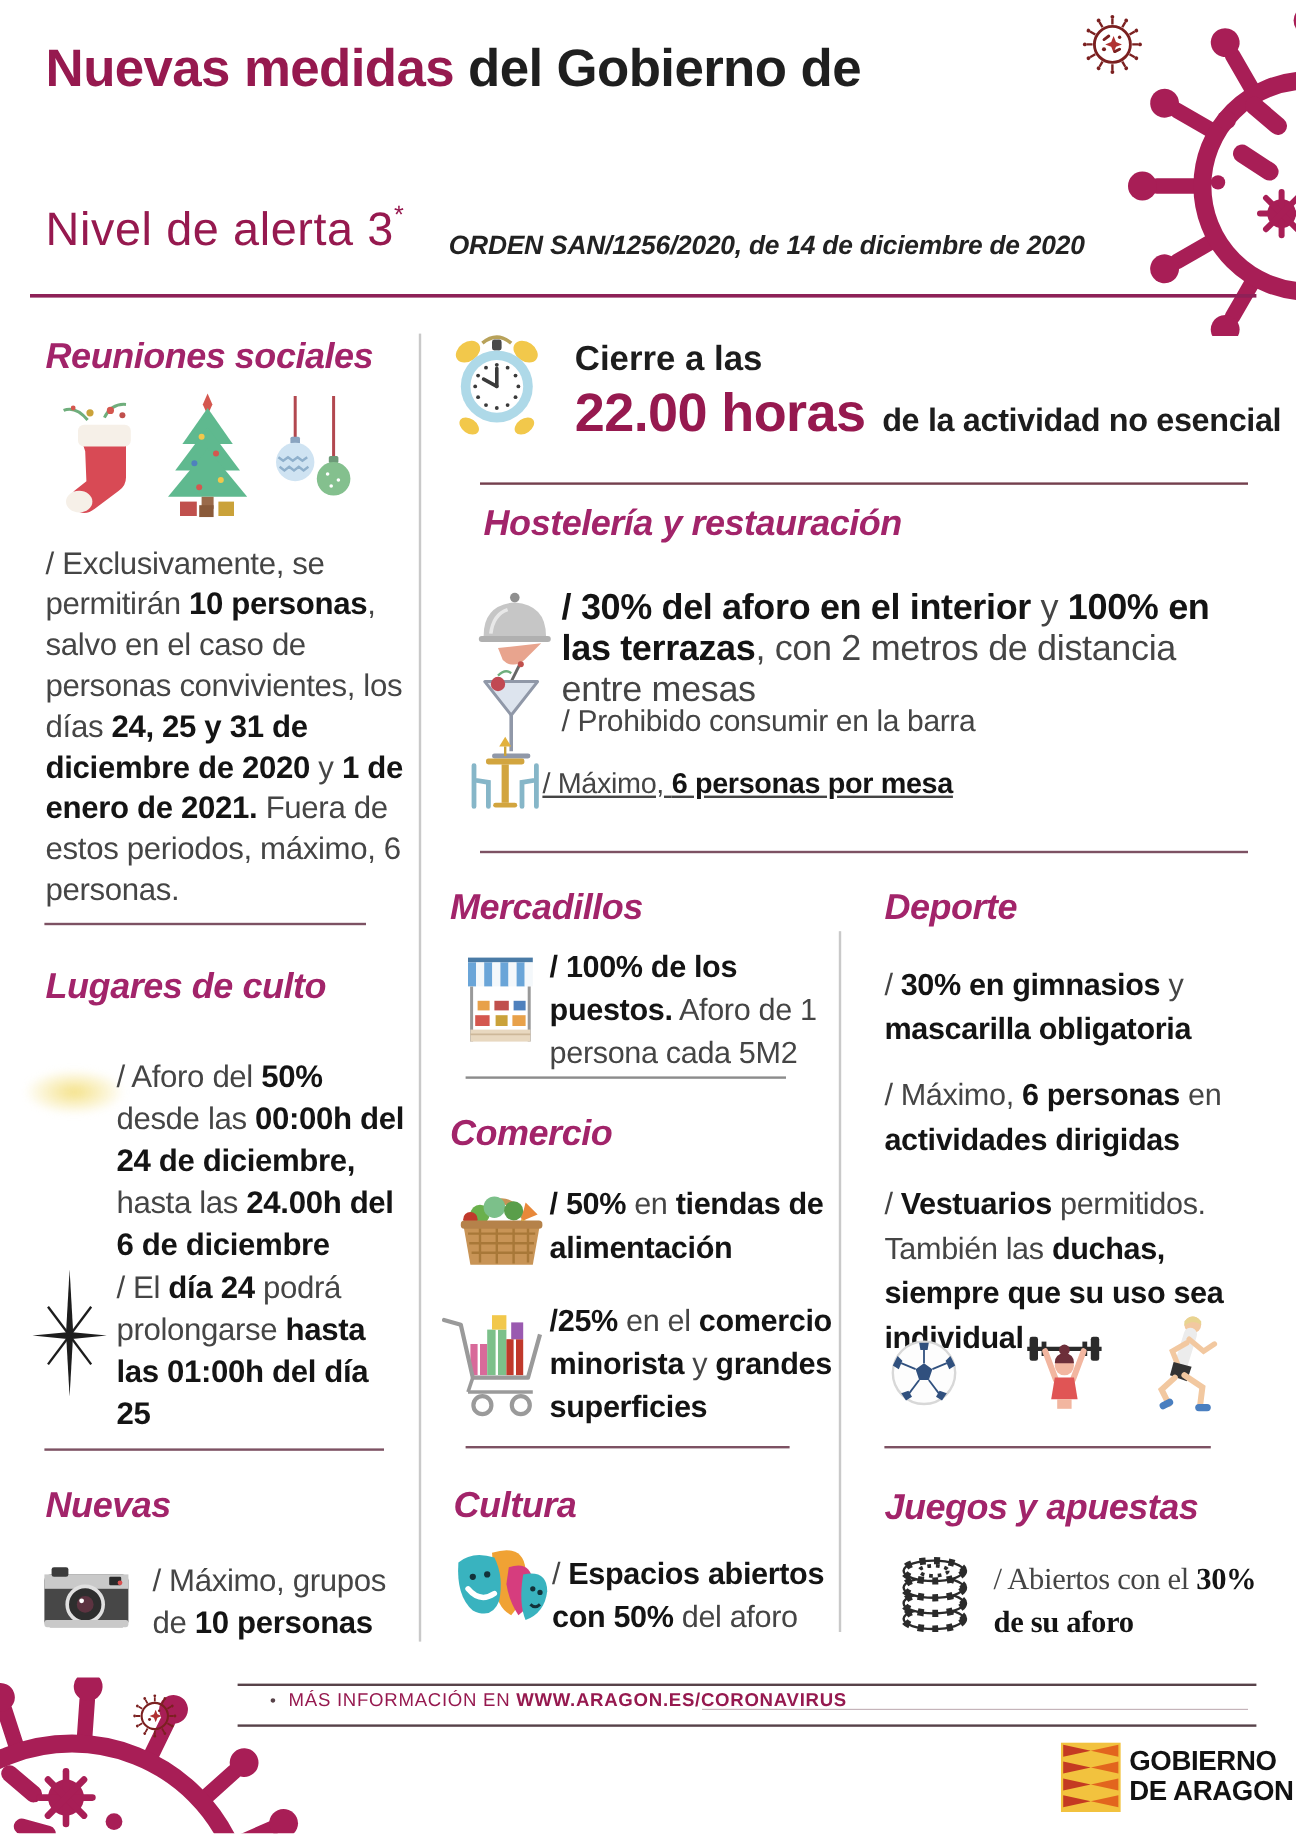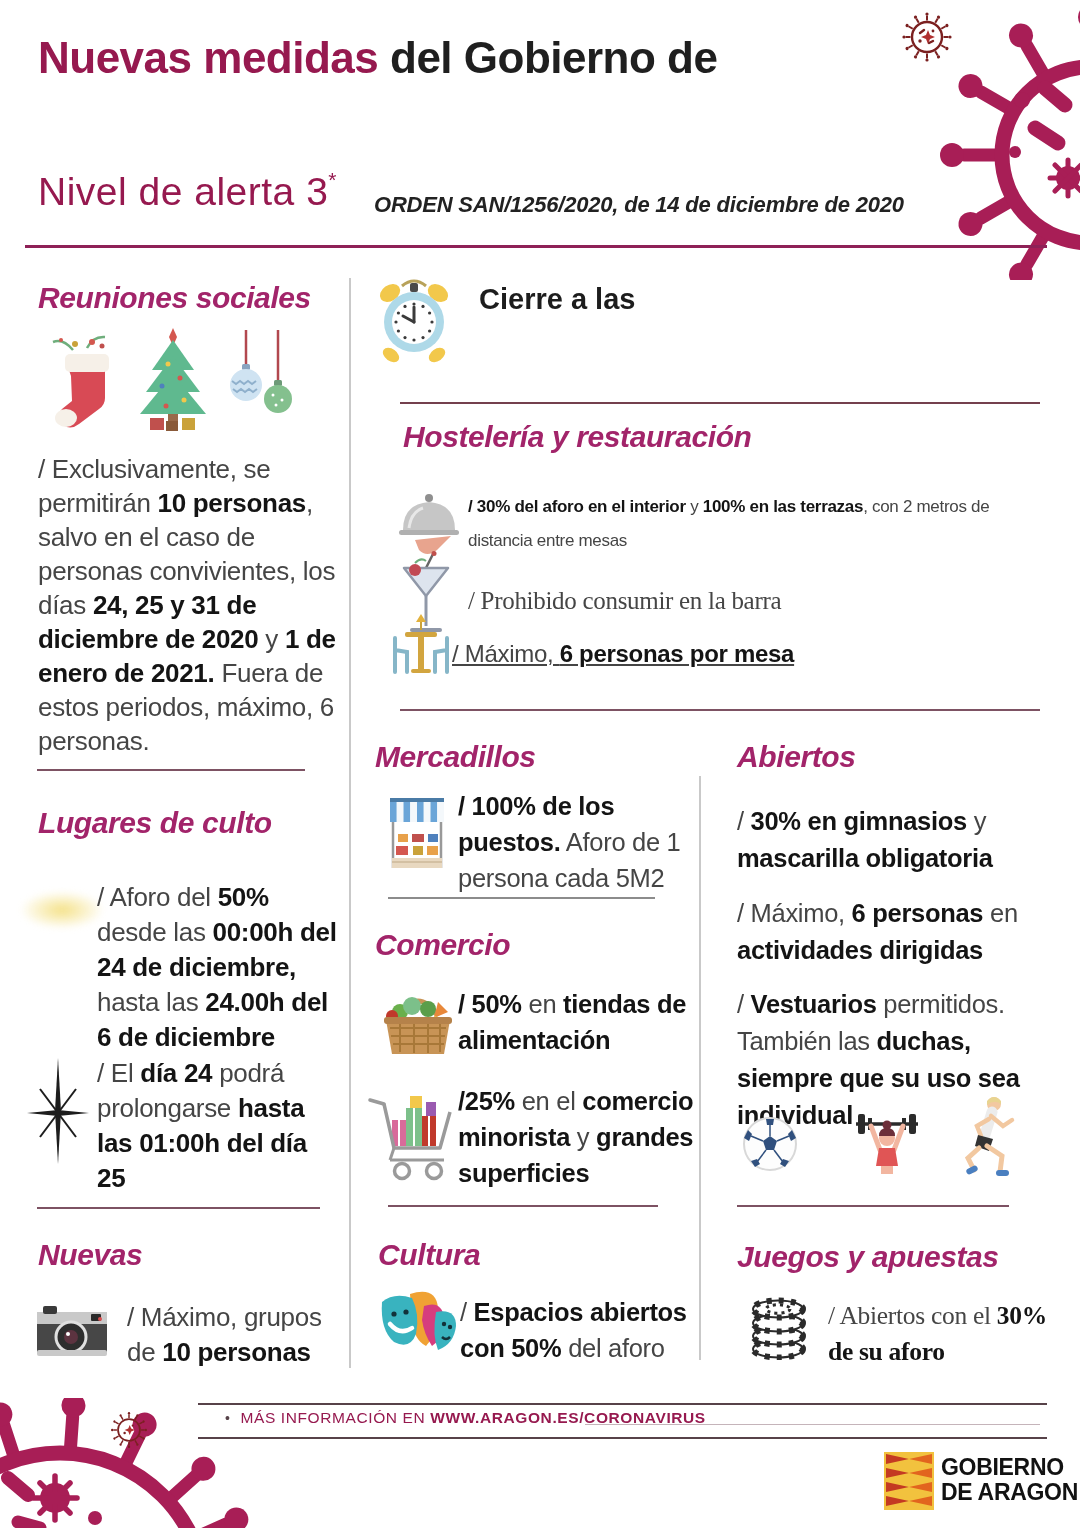--- a/index.html
+++ b/index.html
@@ -213,46 +213,50 @@
         <circle cx="24.4" cy="55" r="1.6"></circle>
         <circle cx="22" cy="46" r="1.6"></circle>
         <circle cx="24.4" cy="37" r="1.6"></circle>
         <circle cx="31" cy="30.4" r="1.6"></circle>
     </g>
     <line x1="40" y1="46" x2="40" y2="31" stroke="#3a3a3a" stroke-width="3" stroke-linecap="round"></line>
     <line x1="40" y1="46" x2="29" y2="40" stroke="#3a3a3a" stroke-width="3" stroke-linecap="round"></line>
   </svg>
   <div class="abs" style="left:479px; top:283px;">
     <div class="closure-prefix">Cierre a las</div>
+    <div class="closure-row">
+      <span class="closure-time">22.00 horas</span>
+      <span class="closure-suffix">de la actividad no esencial</span>
+    </div>
   </div>
   <div class="hline" style="left:400px; top:402px; width:640px; background:#74404e;"></div>
 </section>
 
 <section>
   <h2 class="sec-title" style="left:378px; top:420px;margin-left:25px;">Hostelería y restauración</h2>
 
   <svg class="abs" style="left:393px; top:488px;" width="72" height="66" viewBox="0 0 72 66">
     <circle cx="36" cy="10" r="4" fill="#8f8f8f"></circle>
     <path d="M10 42 Q10 16 36 14 Q62 16 62 42 Z" fill="#c6c6c6"></path>
     <path d="M16 40 Q18 24 30 20" stroke="#e8e8e8" stroke-width="3" fill="none"></path>
     <rect x="6" y="42" width="60" height="5" rx="2.5" fill="#b0b0b0"></rect>
     <path d="M22 52 L58 48 L44 62 Q34 70 26 62 Z" fill="#e8a48e"></path>
   </svg>
-  <p class="rich" style="left:468px; top:490px; width:580px; font-size:17px; line-height:34px;"><span class="b">/ 30% del aforo en el interior</span><span> y </span><span class="b">100% en las terrazas</span><span>, con 2 metros de distancia entre mesas</span></p>
+  <p class="rich" style="left:468px; top:490px; width:580px; font-size:30px; line-height:34px;"><span class="b">/ 30% del aforo en el interior</span><span> y </span><span class="b">100% en las terrazas</span><span>, con 2 metros de distancia entre mesas</span></p>
 
   <svg class="abs" style="left:400px; top:550px;" width="52" height="88" viewBox="0 0 52 88">
     <line x1="34" y1="2" x2="20" y2="30" stroke="#666" stroke-width="2.5"></line>
     <circle cx="34" cy="3.5" r="2.5" fill="#c0504d"></circle>
     <path d="M4 18 L48 18 L26 46 Z" fill="#dde4ee" stroke="#9098a8" stroke-width="2.5" stroke-linejoin="round"></path>
     <circle cx="15" cy="20" r="6" fill="#c14953"></circle>
     <path d="M15 13 q6 -6 11 -2" stroke="#6fae7c" stroke-width="2" fill="none"></path>
     <line x1="26" y1="46" x2="26" y2="76" stroke="#9098a8" stroke-width="3"></line>
     <line x1="12" y1="80" x2="40" y2="80" stroke="#9098a8" stroke-width="4" stroke-linecap="round"></line>
   </svg>
-  <p class="rich" style="left:468px; top:584px; width:520px; font-size:25px; line-height:34px;font-family:Liberation Serif, serif;"><span>/ Prohibido consumir en la barra</span></p>
+  <p class="rich" style="left:468px; top:584px; width:520px; font-size:25px; line-height:34px;"><span>/ Prohibido consumir en la barra</span></p>
 
   <svg class="abs" style="left:383px; top:612px;" width="76" height="68" viewBox="0 0 76 68">
     <polygon points="38,2 43,10 33,10" fill="#e2b13c"></polygon>
     <line x1="38" y1="10" x2="38" y2="18" stroke="#caa23a" stroke-width="2"></line>
     <rect x="22" y="20" width="32" height="5" rx="2" fill="#d2a53f"></rect>
     <rect x="35" y="25" width="6" height="32" fill="#d2a53f"></rect>
     <rect x="28" y="57" width="20" height="4" rx="2" fill="#d2a53f"></rect>
     <path d="M12 26 L12 60 M12 38 L24 40 L24 60" stroke="#86b6c8" stroke-width="4" fill="none" stroke-linecap="round"></path>
     <path d="M64 26 L64 60 M64 38 L52 40 L52 60" stroke="#86b6c8" stroke-width="4" fill="none" stroke-linecap="round"></path>
   </svg>
@@ -338,21 +342,21 @@
     <path d="M62 51 Q66 55 70 51" stroke="#12323a" stroke-width="2.5" fill="none"></path>
     <path d="M2 16 Q0 44 14 56 Q30 64 36 48 Q40 28 32 12 Q14 6 2 16 Z" fill="#39b3bf"></path>
     <circle cx="14" cy="28" r="2.6" fill="#12323a"></circle>
       <circle cx="26" cy="26" r="2.6" fill="#12323a"></circle>
     <path d="M10 38 Q20 50 32 42" stroke="#ffffff" stroke-width="4.5" fill="none" stroke-linecap="round"></path>
   </svg>
   <p class="rich" style="left:460px; top:1294px; width:240px; font-size:25.5px; line-height:36px;"><span>/ </span><span class="b">Espacios abiertos con 50%</span><span> del aforo</span></p>
 </section>
 
 <section>
-  <h2 class="sec-title" style="left:737px; top:740px;">Abiertos</h2>
+  <h2 class="sec-title" style="left:737px; top:740px;">Deporte</h2>
   <p class="rich" style="left:737px; top:803px; width:318px; font-size:25.5px; line-height:37px;"><span>/ </span><span class="b">30% en gimnasios</span><span> y </span><span class="b">mascarilla obligatoria</span></p>
   <p class="rich" style="left:737px; top:895px; width:318px; font-size:25.5px; line-height:37px;"><span>/ Máximo, </span><span class="b">6 personas</span><span> en </span><span class="b">actividades dirigidas</span></p>
   <p class="rich" style="left:737px; top:986px; width:318px; font-size:25.5px; line-height:37px;"><span>/ </span><span class="b">Vestuarios</span><span> permitidos. También las </span><span class="b">duchas, siempre que su uso sea individual</span></p>
 
   <svg class="abs" style="left:742px; top:1116px;" width="56" height="56" viewBox="0 0 56 56">
     <circle cx="28" cy="28" r="26" fill="#fdfdfd" stroke="#d8d8d8" stroke-width="2"></circle>
     <polygon points="28,20 35,25 32,34 24,34 21,25" fill="#30507e"></polygon>
     <polygon points="24,3 32,3 31,9 25,9" fill="#30507e"></polygon>
     <polygon points="50,14 54,22 49,25 46,18" fill="#30507e"></polygon>
     <polygon points="47,45 43,51 38,48 41,43" fill="#30507e"></polygon>

